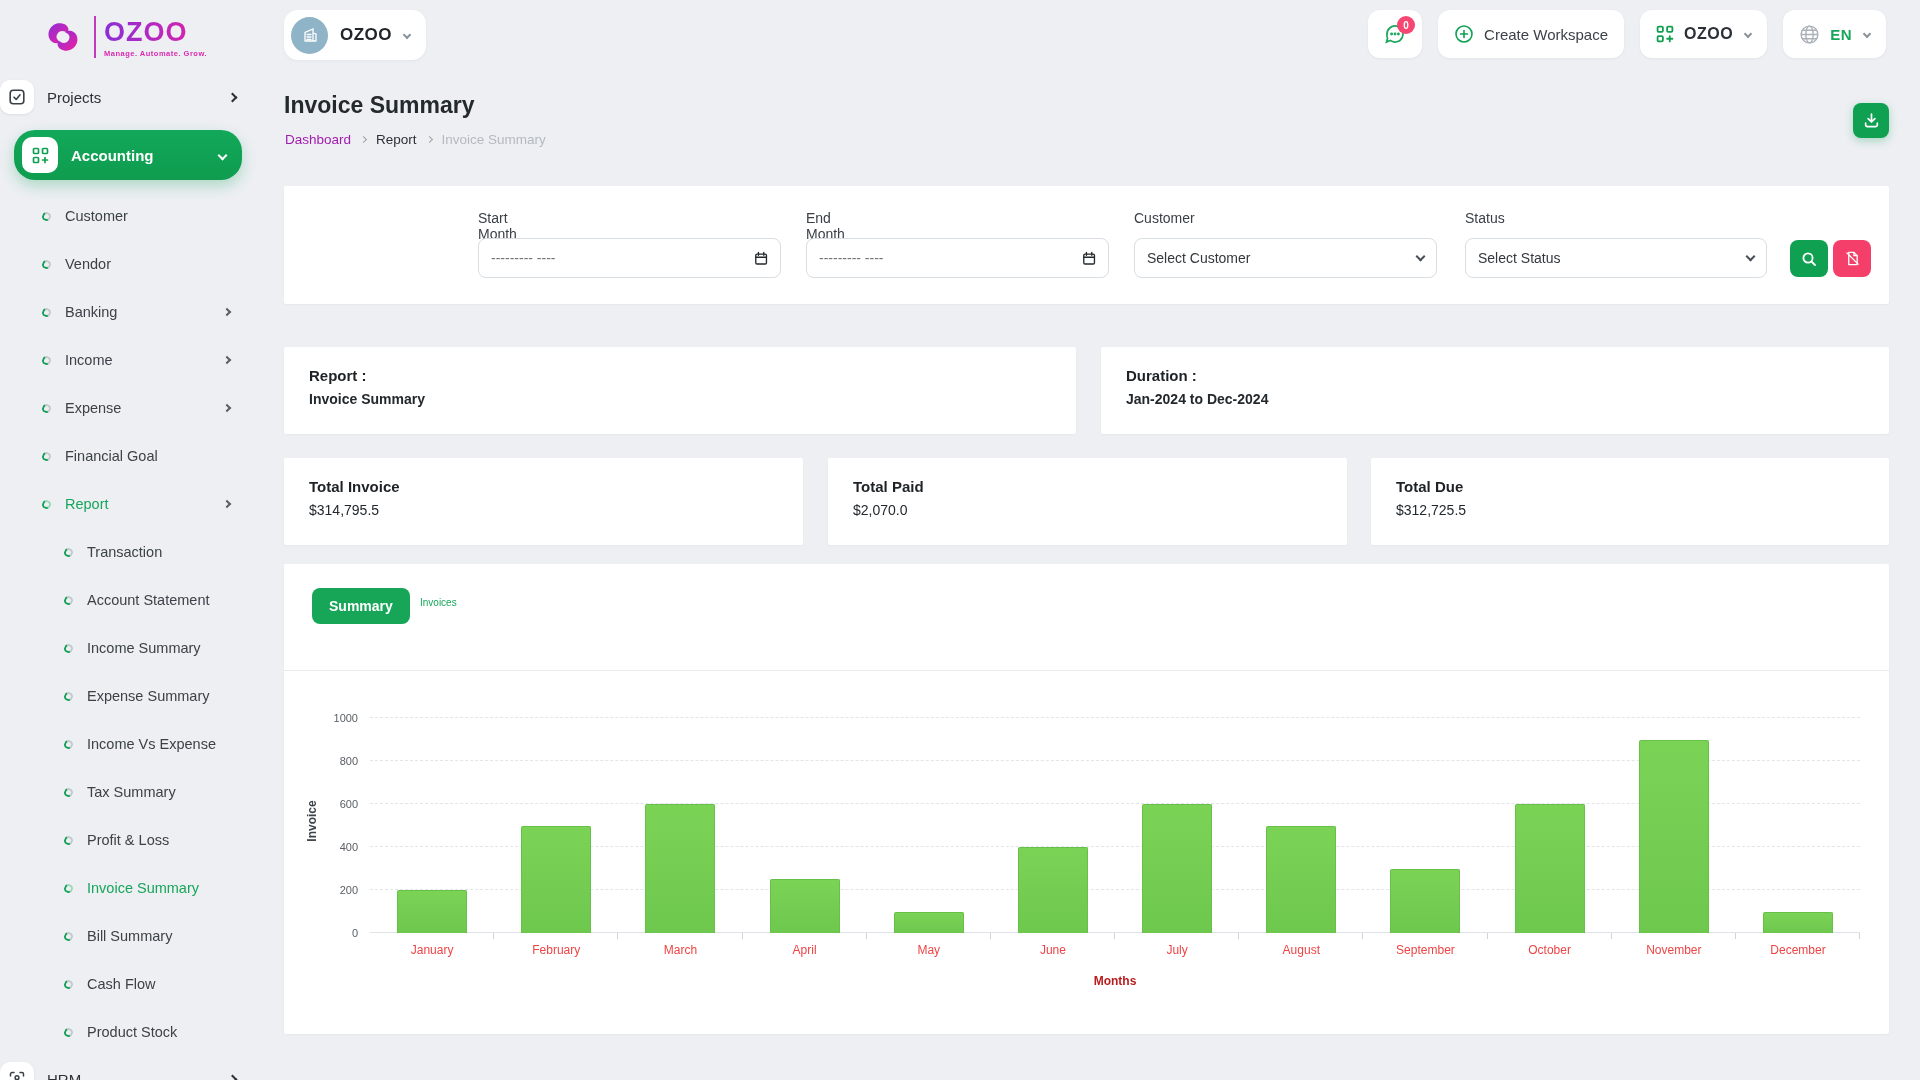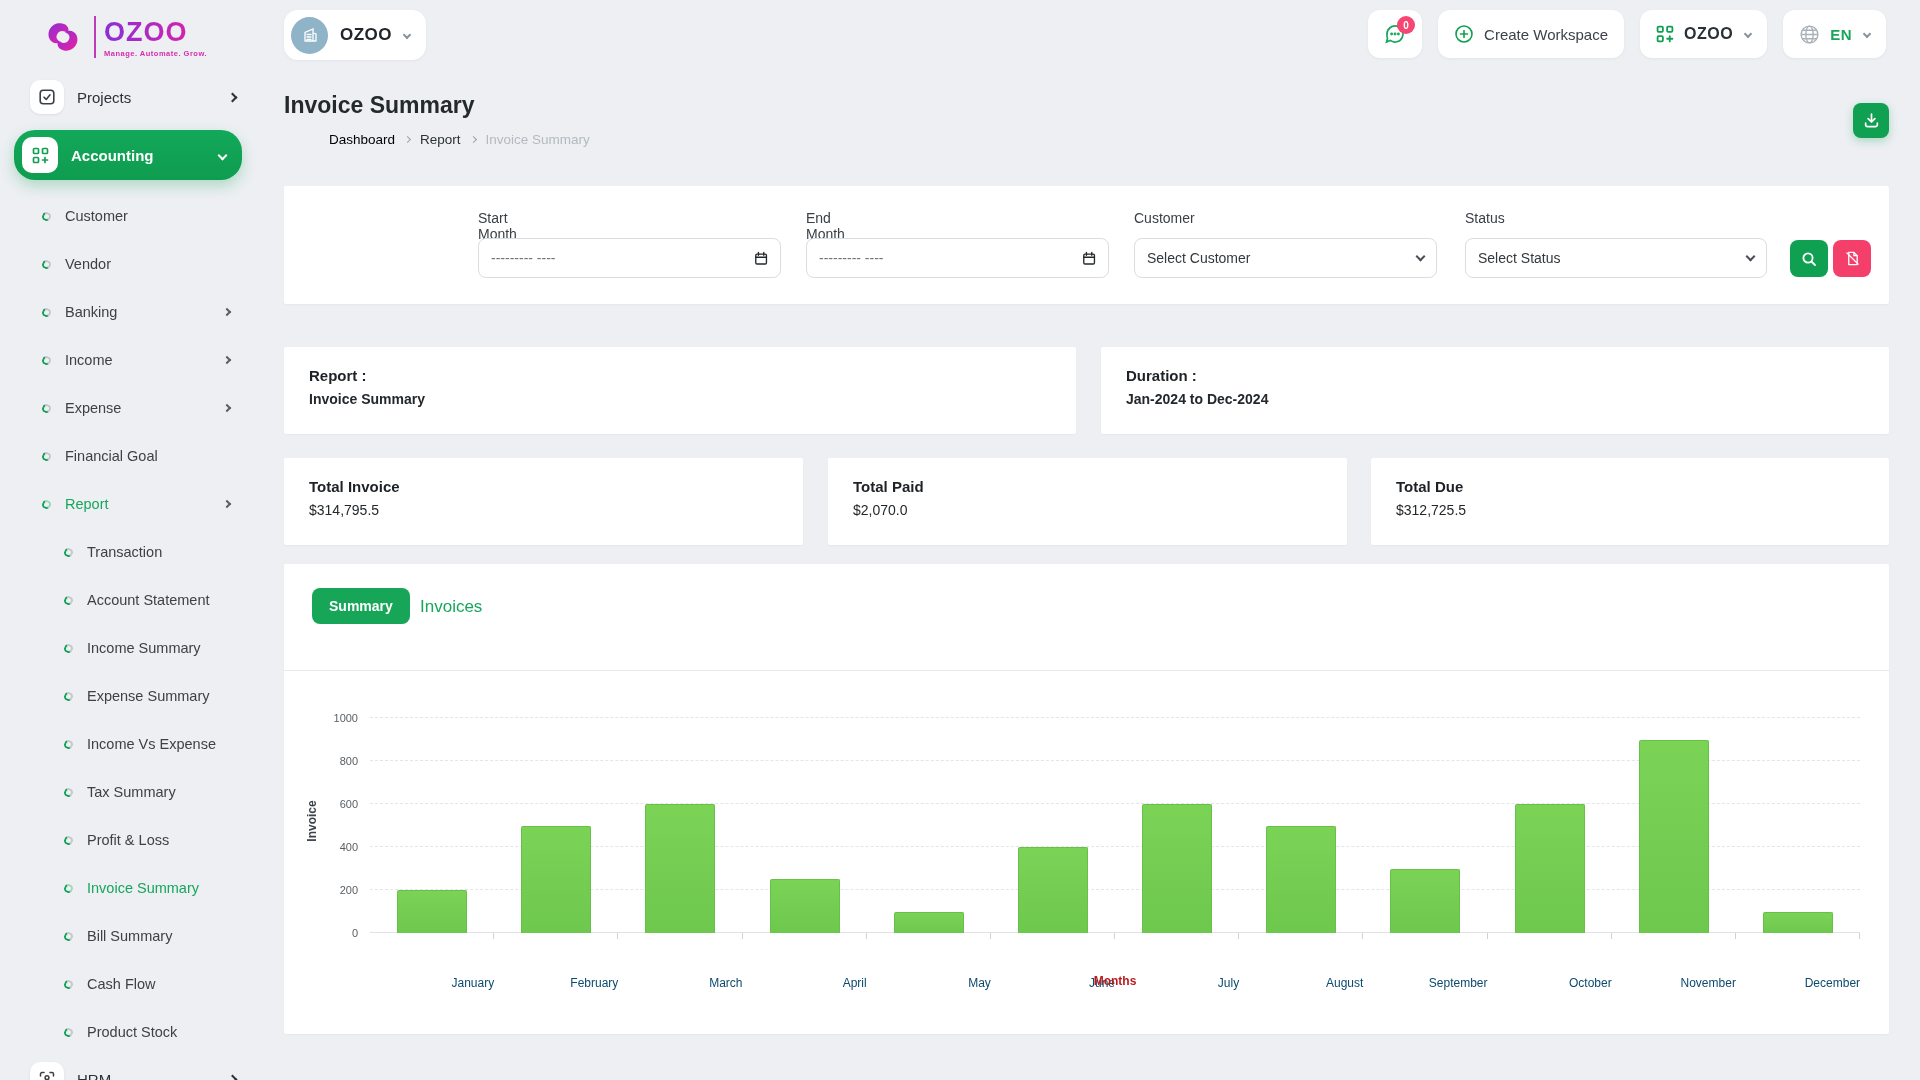--- a/index.html
+++ b/index.html
@@ -17,21 +17,21 @@
   .logo-mark { width:46px; height:46px; }
   .logo-sep { width:2px; height:42px; background:#c13ab8; }
   .logo-text-wrap { display:flex; flex-direction:column; }
   .logo-text {
     font-size:27px; font-weight:bold; letter-spacing:1px;
     background:linear-gradient(90deg,#8b2fd6,#e320a6);
     -webkit-background-clip:text; background-clip:text; color:transparent;
   }
   .logo-tag { font-size:7.5px; font-weight:bold; color:#d92bb0; letter-spacing:.5px; margin-top:1px; }
   .menu { margin-top:14px; }
-  .top-item { height:46px; display:flex; align-items:center; gap:13px; padding:0 20px 0 30px; font-size:15px; color:#2b3137; cursor:pointer; }
+  .top-item { height:46px; display:flex; align-items:center; gap:13px; padding:0 20px 0 0; font-size:15px; color:#2b3137; cursor:pointer; }
   .icon-box { width:34px; height:34px; background:#fff; border-radius:10px; display:flex; align-items:center; justify-content:center; box-shadow:0 1px 3px rgba(30,40,60,.08); flex:none; color:#3a4046; }
   .acc-pill { margin:10px 14px 12px 14px; height:50px; background:linear-gradient(180deg,#12a85a,#0f9c4f); border-radius:21px; display:flex; align-items:center; gap:13px; padding:0 16px 0 8px; color:#fff; font-weight:bold; font-size:15px; box-shadow:0 6px 14px rgba(16,160,82,.28); cursor:pointer; }
   .acc-pill .icon-box { width:36px; height:36px; box-shadow:none; color:#10a052; }
   .chev { display:inline-block; width:7px; height:7px; border-right:2px solid currentColor; border-bottom:2px solid currentColor; flex:none; }
   .chev-r { transform:rotate(-45deg); }
   .chev-d { transform:rotate(45deg); }
   .ml-auto { margin-left:auto; }
   .sub-item { height:48px; display:flex; align-items:center; gap:14px; padding:0 26px 0 42px; font-size:14.5px; color:#3c4248; cursor:pointer; }
   .sub-item.deep { padding-left:64px; }
   .sub-item .chev { color:#5b6167; width:6px; height:6px; }
@@ -46,21 +46,21 @@
   .hdr-right { position:absolute; right:34px; top:10px; display:flex; gap:16px; align-items:center; }
   .pill { height:48px; background:#fff; border-radius:12px; display:flex; align-items:center; gap:10px; padding:0 16px; font-size:15px; color:#3c4248; cursor:pointer; box-shadow:0 1px 3px rgba(30,40,60,.05); }
   .pill.icon-only { width:54px; justify-content:center; padding:0; position:relative; }
   .badge { position:absolute; top:6px; right:7px; min-width:18px; height:18px; border-radius:9px; background:#f64672; color:#fff; font-size:10px; font-weight:bold; display:flex; align-items:center; justify-content:center; }
   .pill .chev { color:#8b939b; width:6px; height:6px; margin-left:2px; }
   .pill .lang { color:#17a65b; font-weight:bold; letter-spacing:.5px; }
   .pill .ws2 { color:#2b3137; font-size:16px; font-weight:bold; letter-spacing:.5px; }
   .page-title { position:absolute; left:28px; top:92px; font-size:23px; font-weight:bold; color:#24292e; }
   .breadcrumb { position:absolute; left:29px; top:132px; display:flex; align-items:center; gap:10px; font-size:13.5px; }
   .bc-item { cursor:pointer; }
-  .bc-0 { color:#000000;margin-left:44px; }
+  .bc-0 { color:#a21caf; }
   .bc-1 { color:#2b3137; }
   .bc-2 { color:#b4bac0; cursor:default; }
   .bc-sep { width:5px; height:5px; border-right:1.6px solid #9aa2aa; border-bottom:1.6px solid #9aa2aa; transform:rotate(-45deg); }
   .dl-btn { position:absolute; right:31px; top:103px; width:36px; height:35px; background:#10a052; border:none; border-radius:8px; display:flex; align-items:center; justify-content:center; cursor:pointer; box-shadow:0 3px 8px rgba(16,160,82,.3); }
   .card { position:absolute; background:#fff; border-radius:2px; box-shadow:0 1px 2px rgba(30,40,60,.04); }
   
   .filter-card { left:28px; top:186px; width:1605px; height:118px; }
   .fgroup { position:absolute; top:0; }
   .flabel { position:absolute; top:24px; font-size:14px; color:#3a4046; }
   .finput { position:absolute; top:52px; height:40px; width:303px; background:#fff; border:1px solid #d8dde2; border-radius:8px; display:flex; align-items:center; padding:0 12px; font-size:14px; color:#33383d; cursor:pointer; }
@@ -69,32 +69,32 @@
   .fsel .chev { color:#4a4f55; width:7px; height:7px; margin-top:-3px; }
   .sq-btn { position:absolute; top:54px; width:38px; height:37px; border:none; border-radius:8px; display:flex; align-items:center; justify-content:center; cursor:pointer; }
   .sq-green { background:#10a052; }
   .sq-pink { background:#f43f6b; }
   
   .info-label { position:absolute; left:25px; top:20px; font-size:15px; font-weight:bold; color:#1e2226; }
   .info-value { position:absolute; left:25px; top:44px; font-size:14px; font-weight:bold; color:#23282d; }
   
   .chart-card { left:28px; top:564px; width:1605px; height:470px;padding-left:45px; }
   .tab-summary { position:absolute; left:28px; top:24px; height:36px; padding:0 17px; background:#17a658; color:#fff; font-size:14px; font-weight:bold; border:none; border-radius:8px; display:flex; align-items:center; cursor:pointer; }
-  .tab-invoices { position:absolute; left:136px; top:33px; font-size:17px; color:#17a65b; cursor:pointer;text-align:right; }
+  .tab-invoices { position:absolute; left:136px; top:33px; font-size:10px; color:#17a65b; cursor:pointer;text-align:right; }
   .tab-divider { position:absolute; left:0; right:0; top:106px; height:1px; background:#e8eaee; }
   .plot { position:absolute; left:86px; top:154px; width:1490px; height:215px; }
   .gridline { position:absolute; left:0; right:0; height:0; border-top:1px dashed #e2e5e9; }
   .gridline.zero { border-top:1px solid #dfe2e6; }
   .ytick { position:absolute; width:60px; text-align:right; font-size:11px; color:#585e64; }
   .slots { position:absolute; left:86px; top:154px; width:1490px; height:215px; display:flex; }
   .slot { flex:1; position:relative; }
   .slot::after { content:""; position:absolute; right:0; bottom:-6px; width:1px; height:6px; background:#d0d4d9; }
   .bar { position:absolute; left:50%; transform:translateX(-50%); bottom:0; width:70px; background:linear-gradient(180deg,#85d75f,#72cb50); border:1px solid #67c047; border-bottom:none; border-radius:2px 2px 0 0; }
   .cats { position:absolute; left:86px; top:379px; width:1490px; display:flex; }
-  .cat { flex:1; text-align:right; font-size:12px; color:#0c4a6e;margin-top:33px; }
+  .cat { flex:1; text-align:center; font-size:12px; color:#ef4444; }
   .xlabel { position:absolute; left:86px; top:410px; width:1490px; text-align:center; font-size:12px; font-weight:bold; color:#b91c1c; }
   .ylabel { position:absolute; left:-22px; top:250px; width:100px; text-align:center; font-size:12px; font-weight:bold; color:#3c4248; transform:rotate(-90deg); }
 </style>
 </head>
 <body>
 
 <aside class="sidebar">
   <div class="logo">
     <svg class="logo-mark" viewBox="0 0 48 48">
       <defs>

